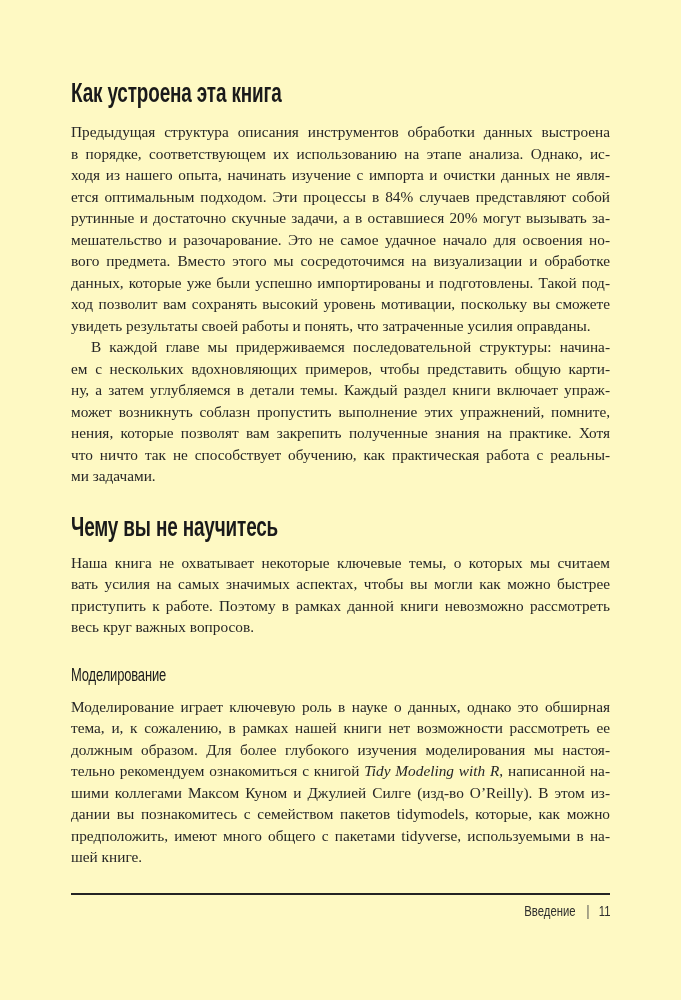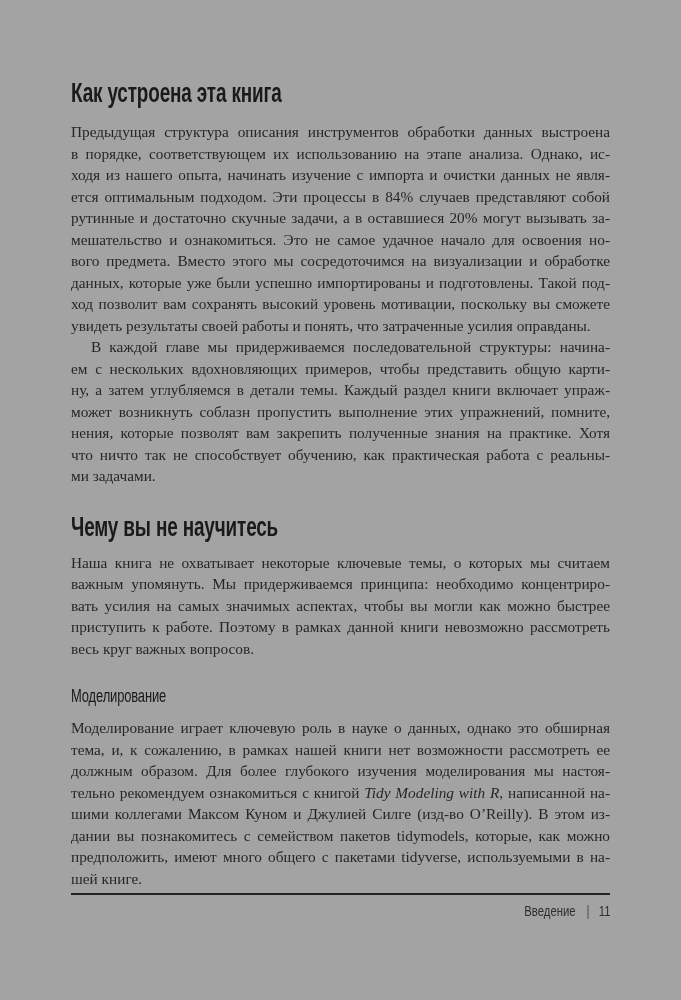--- a/index.html
+++ b/index.html
@@ -5,21 +5,21 @@
   html, body {
     margin: 0;
     padding: 0;
     background: #ffffff;
   }
   .page {
     position: relative;
     width: 681px;
     height: 1000px;
     box-sizing: border-box;
-    background: #a3a3a3;
+    background: #fef9c3;
     padding: 78px 71px 0 71px;
     font-family: "Liberation Serif", serif;
     color: #262626;
     overflow: hidden;
   }
   .heading {
     font-family: "Liberation Sans", sans-serif;
     font-weight: 700;
     color: #1a1a1a;
     font-size: 27px;
@@ -111,42 +111,41 @@
 <div class="page">
 
   <h1 class="heading"><span class="cond">Как устроена эта книга</span></h1>
 
   <div class="para">
       <div class="line"><span>Предыдущая структура описания инструментов обработки данных выстроена</span></div>
       <div class="line"><span>в порядке, соответствующем их использованию на этапе анализа. Однако, ис-</span></div>
       <div class="line"><span>ходя из нашего опыта, начинать изучение с импорта и очистки данных не явля-</span></div>
       <div class="line"><span>ется оптимальным подходом. Эти процессы в 84% случаев представляют собой</span></div>
       <div class="line"><span>рутинные и достаточно скучные задачи, а в оставшиеся 20% могут вызывать за-</span></div>
-      <div class="line"><span>мешательство и ознакомиться. Это не самое удачное начало для освоения но-</span></div>
+      <div class="line"><span>мешательство и разочарование. Это не самое удачное начало для освоения но-</span></div>
       <div class="line"><span>вого предмета. Вместо этого мы сосредоточимся на визуализации и обработке</span></div>
       <div class="line"><span>данных, которые уже были успешно импортированы и подготовлены. Такой под-</span></div>
       <div class="line"><span>ход позволит вам сохранять высокий уровень мотивации, поскольку вы сможете</span></div>
       <div class="line"><span>увидеть результаты своей работы и понять, что затраченные усилия оправданы.</span></div>
     </div>
 
   <div class="para indent">
       <div class="line"><span>В каждой главе мы придерживаемся последовательной структуры: начина-</span></div>
       <div class="line"><span>ем с нескольких вдохновляющих примеров, чтобы представить общую карти-</span></div>
       <div class="line"><span>ну, а затем углубляемся в детали темы. Каждый раздел книги включает упраж-</span></div>
       <div class="line"><span>может возникнуть соблазн пропустить выполнение этих упражнений, помните,</span></div>
       <div class="line"><span>нения, которые позволят вам закрепить полученные знания на практике. Хотя</span></div>
       <div class="line"><span>что ничто так не способствует обучению, как практическая работа с реальны-</span></div>
       <div class="line"><span>ми задачами.</span></div>
     </div>
 
   <h1 class="heading second"><span class="cond">Чему вы не научитесь</span></h1>
 
   <div class="para">
       <div class="line"><span>Наша книга не охватывает некоторые ключевые темы, о которых мы считаем</span></div>
-      <div class="line"><span>важным упомянуть. Мы придерживаемся принципа: необходимо концентриро-</span></div>
       <div class="line"><span>вать усилия на самых значимых аспектах, чтобы вы могли как можно быстрее</span></div>
       <div class="line"><span>приступить к работе. Поэтому в рамках данной книги невозможно рассмотреть</span></div>
       <div class="line"><span>весь круг важных вопросов.</span></div>
     </div>
 
   <h2 class="subheading"><span class="cond-sub">Моделирование</span></h2>
 
   <div class="para">
       <div class="line"><span>Моделирование играет ключевую роль в науке о данных, однако это обширная</span></div>
       <div class="line"><span>тема, и, к сожалению, в рамках нашей книги нет возможности рассмотреть ее</span></div>

